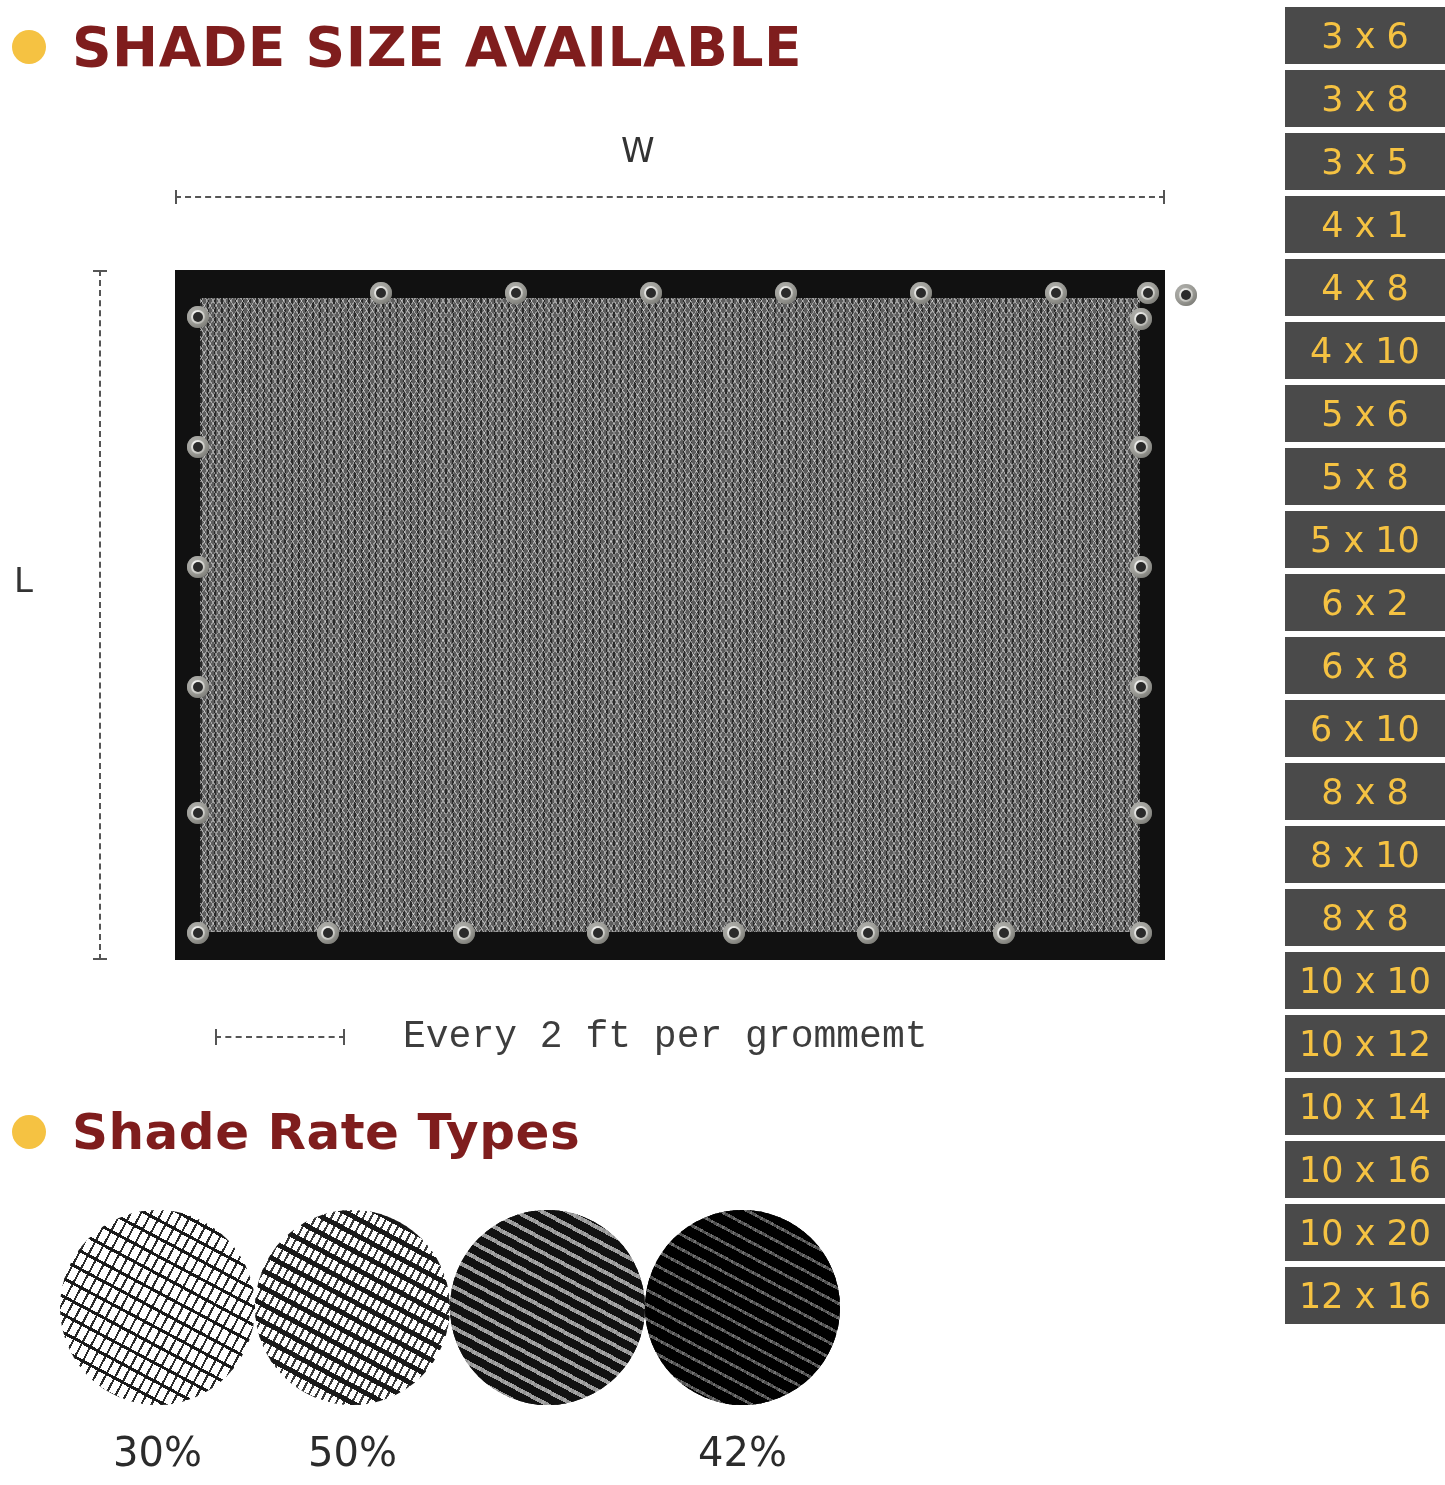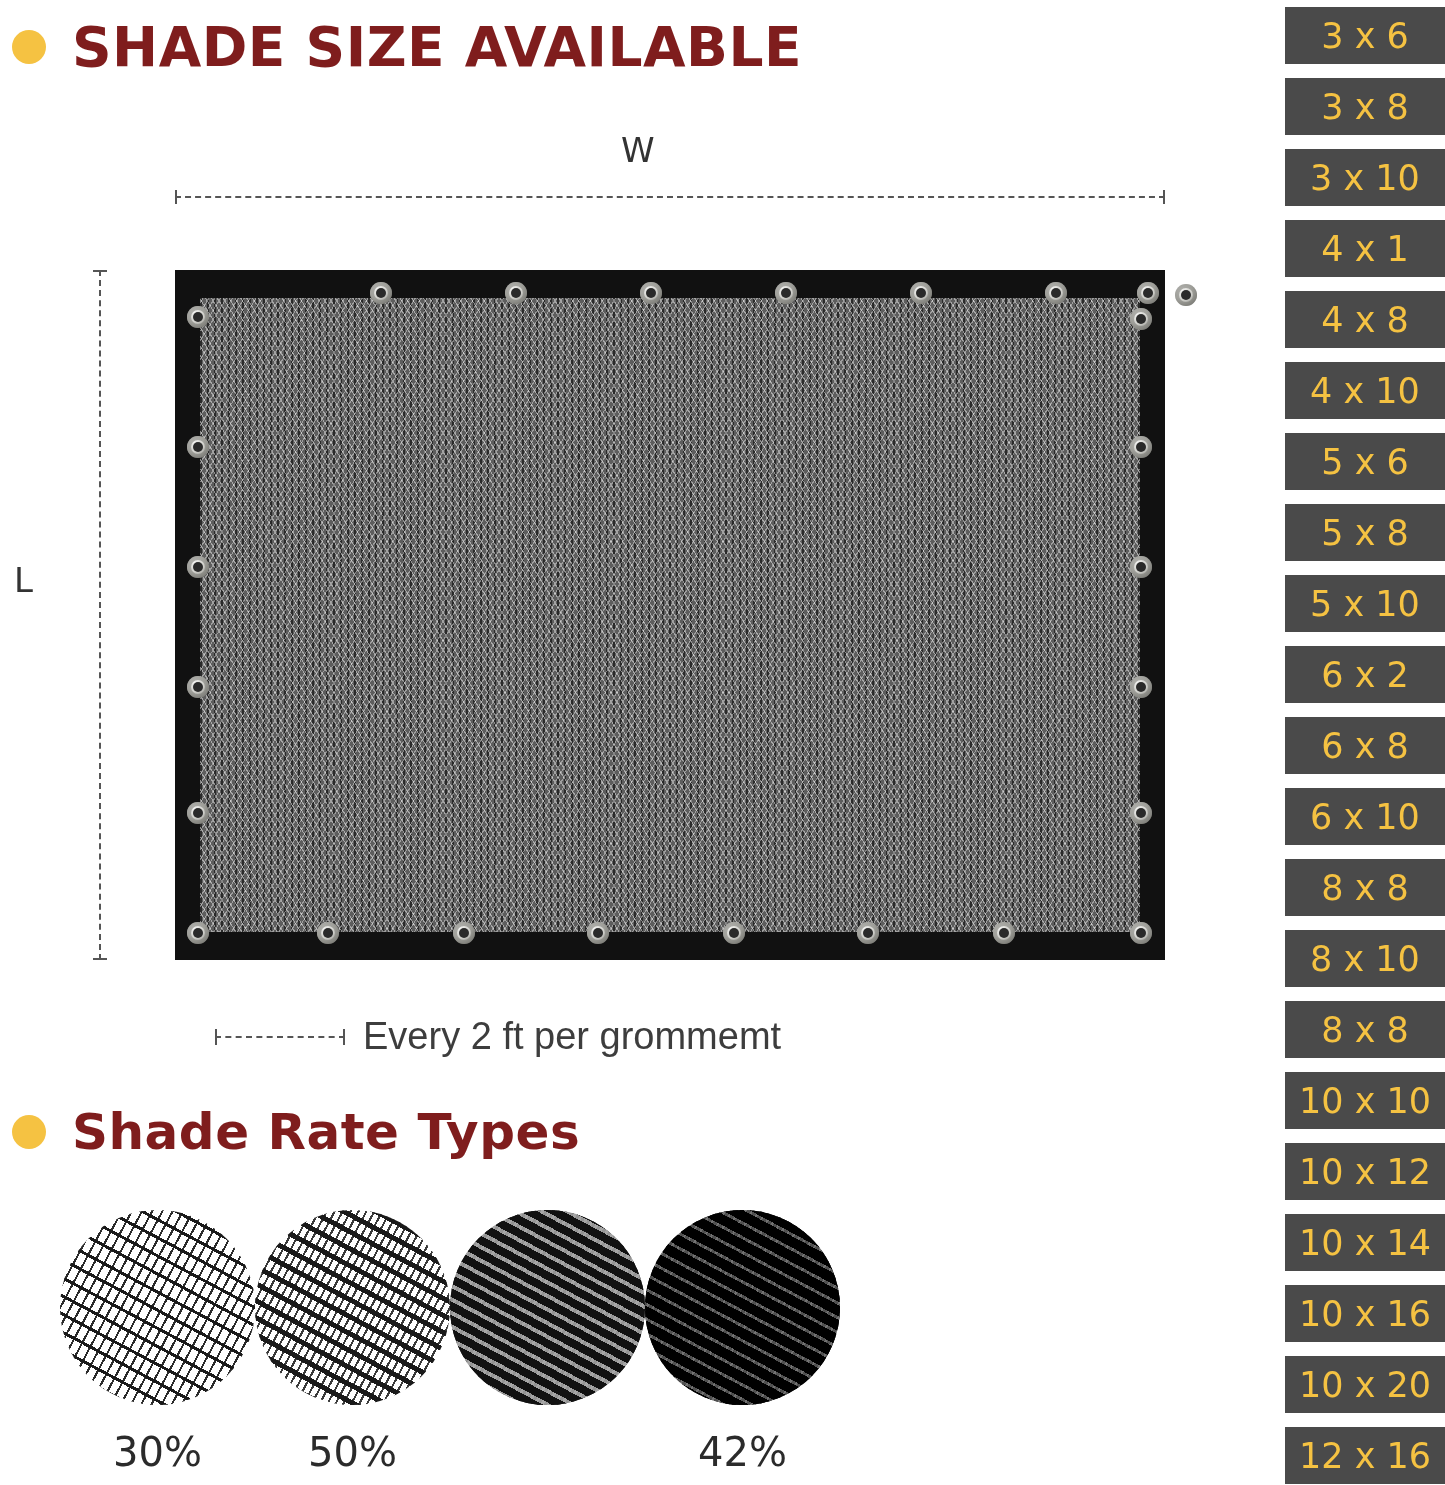--- a/index.html
+++ b/index.html
@@ -176,24 +176,24 @@
     border-top: 2px dashed #555;
   }
   .spacing-bracket .cap-l, .spacing-bracket .cap-r {
     position: absolute;
     top: 0; width: 0; height: 16px;
     border-left: 2px solid #555;
   }
   .spacing-bracket .cap-l { left: 0; }
   .spacing-bracket .cap-r { right: 0; }
   .spacing-text {
-    margin-left: 18px;
+    margin-left: 58px;
     font-size: 38px;
     color: #3d3d3d;
-    font-family: Liberation Sans, sans-serif;
+    font-family: Liberation Mono, monospace;
   }
 
   
   #shade-rates {
     position: absolute;
     left: 60px;
     top: 1210px;
     width: 1140px;
     display: flex;
     justify-content: flex-start;
@@ -245,21 +245,21 @@
   }
 
   
   #size-list {
     position: absolute;
     right: 0;
     top: 0;
     width: 160px;
     display: flex;
     flex-direction: column;
-    gap: 14px;
+    gap: 6px;
     padding-top: 7px;
   }
   .size-chip {
     height: 57px;
     background: #4a4a4a;
     color: #f5c242;
     font-size: 35px;
     display: flex;
     align-items: center;
     justify-content: center;
@@ -363,21 +363,21 @@
     <div class="rate-circle">
         <div class="mesh-90"></div>
       </div>
     <div class="rate-label">42%</div>
   </div>
 </div>
 
 <div id="size-list">
   <div class="size-chip">3 x 6</div>
   <div class="size-chip">3 x 8</div>
-  <div class="size-chip">3 x 10</div>
+  <div class="size-chip">3 x 5</div>
   <div class="size-chip">4 x 1</div>
   <div class="size-chip">4 x 8</div>
   <div class="size-chip">4 x 10</div>
   <div class="size-chip">5 x 6</div>
   <div class="size-chip">5 x 8</div>
   <div class="size-chip">5 x 10</div>
   <div class="size-chip">6 x 2</div>
   <div class="size-chip">6 x 8</div>
   <div class="size-chip">6 x 10</div>
   <div class="size-chip">8 x 8</div>

